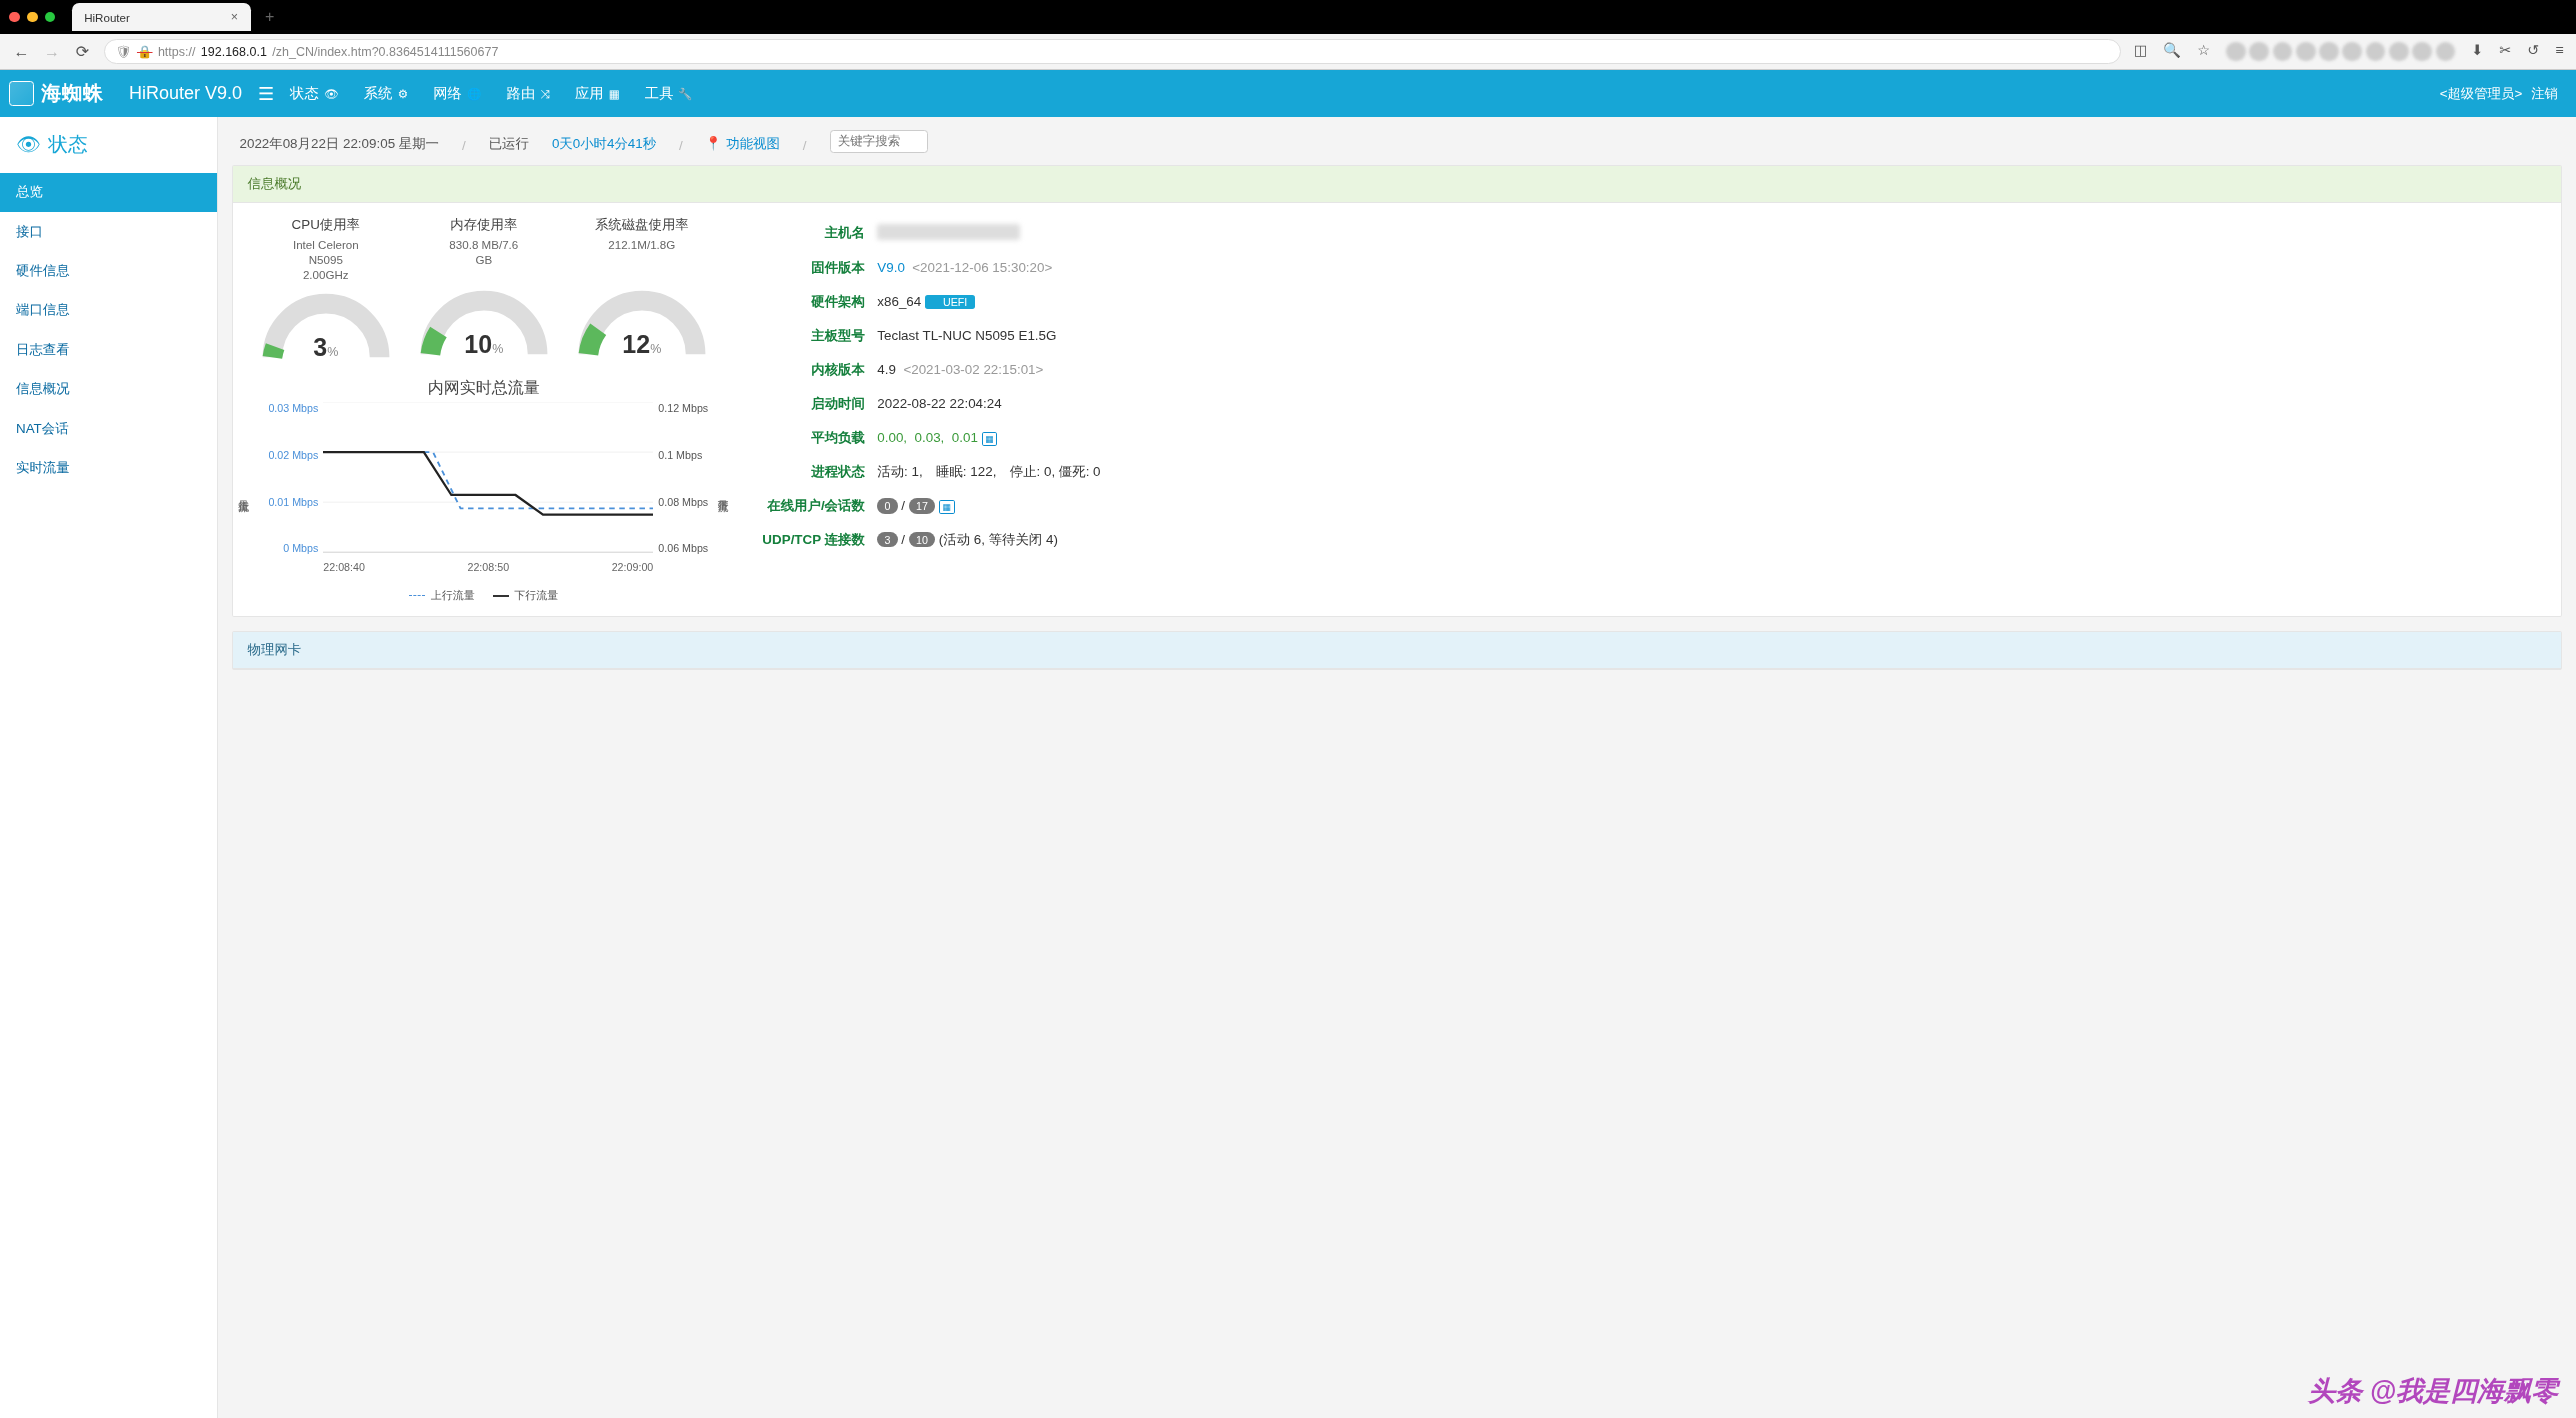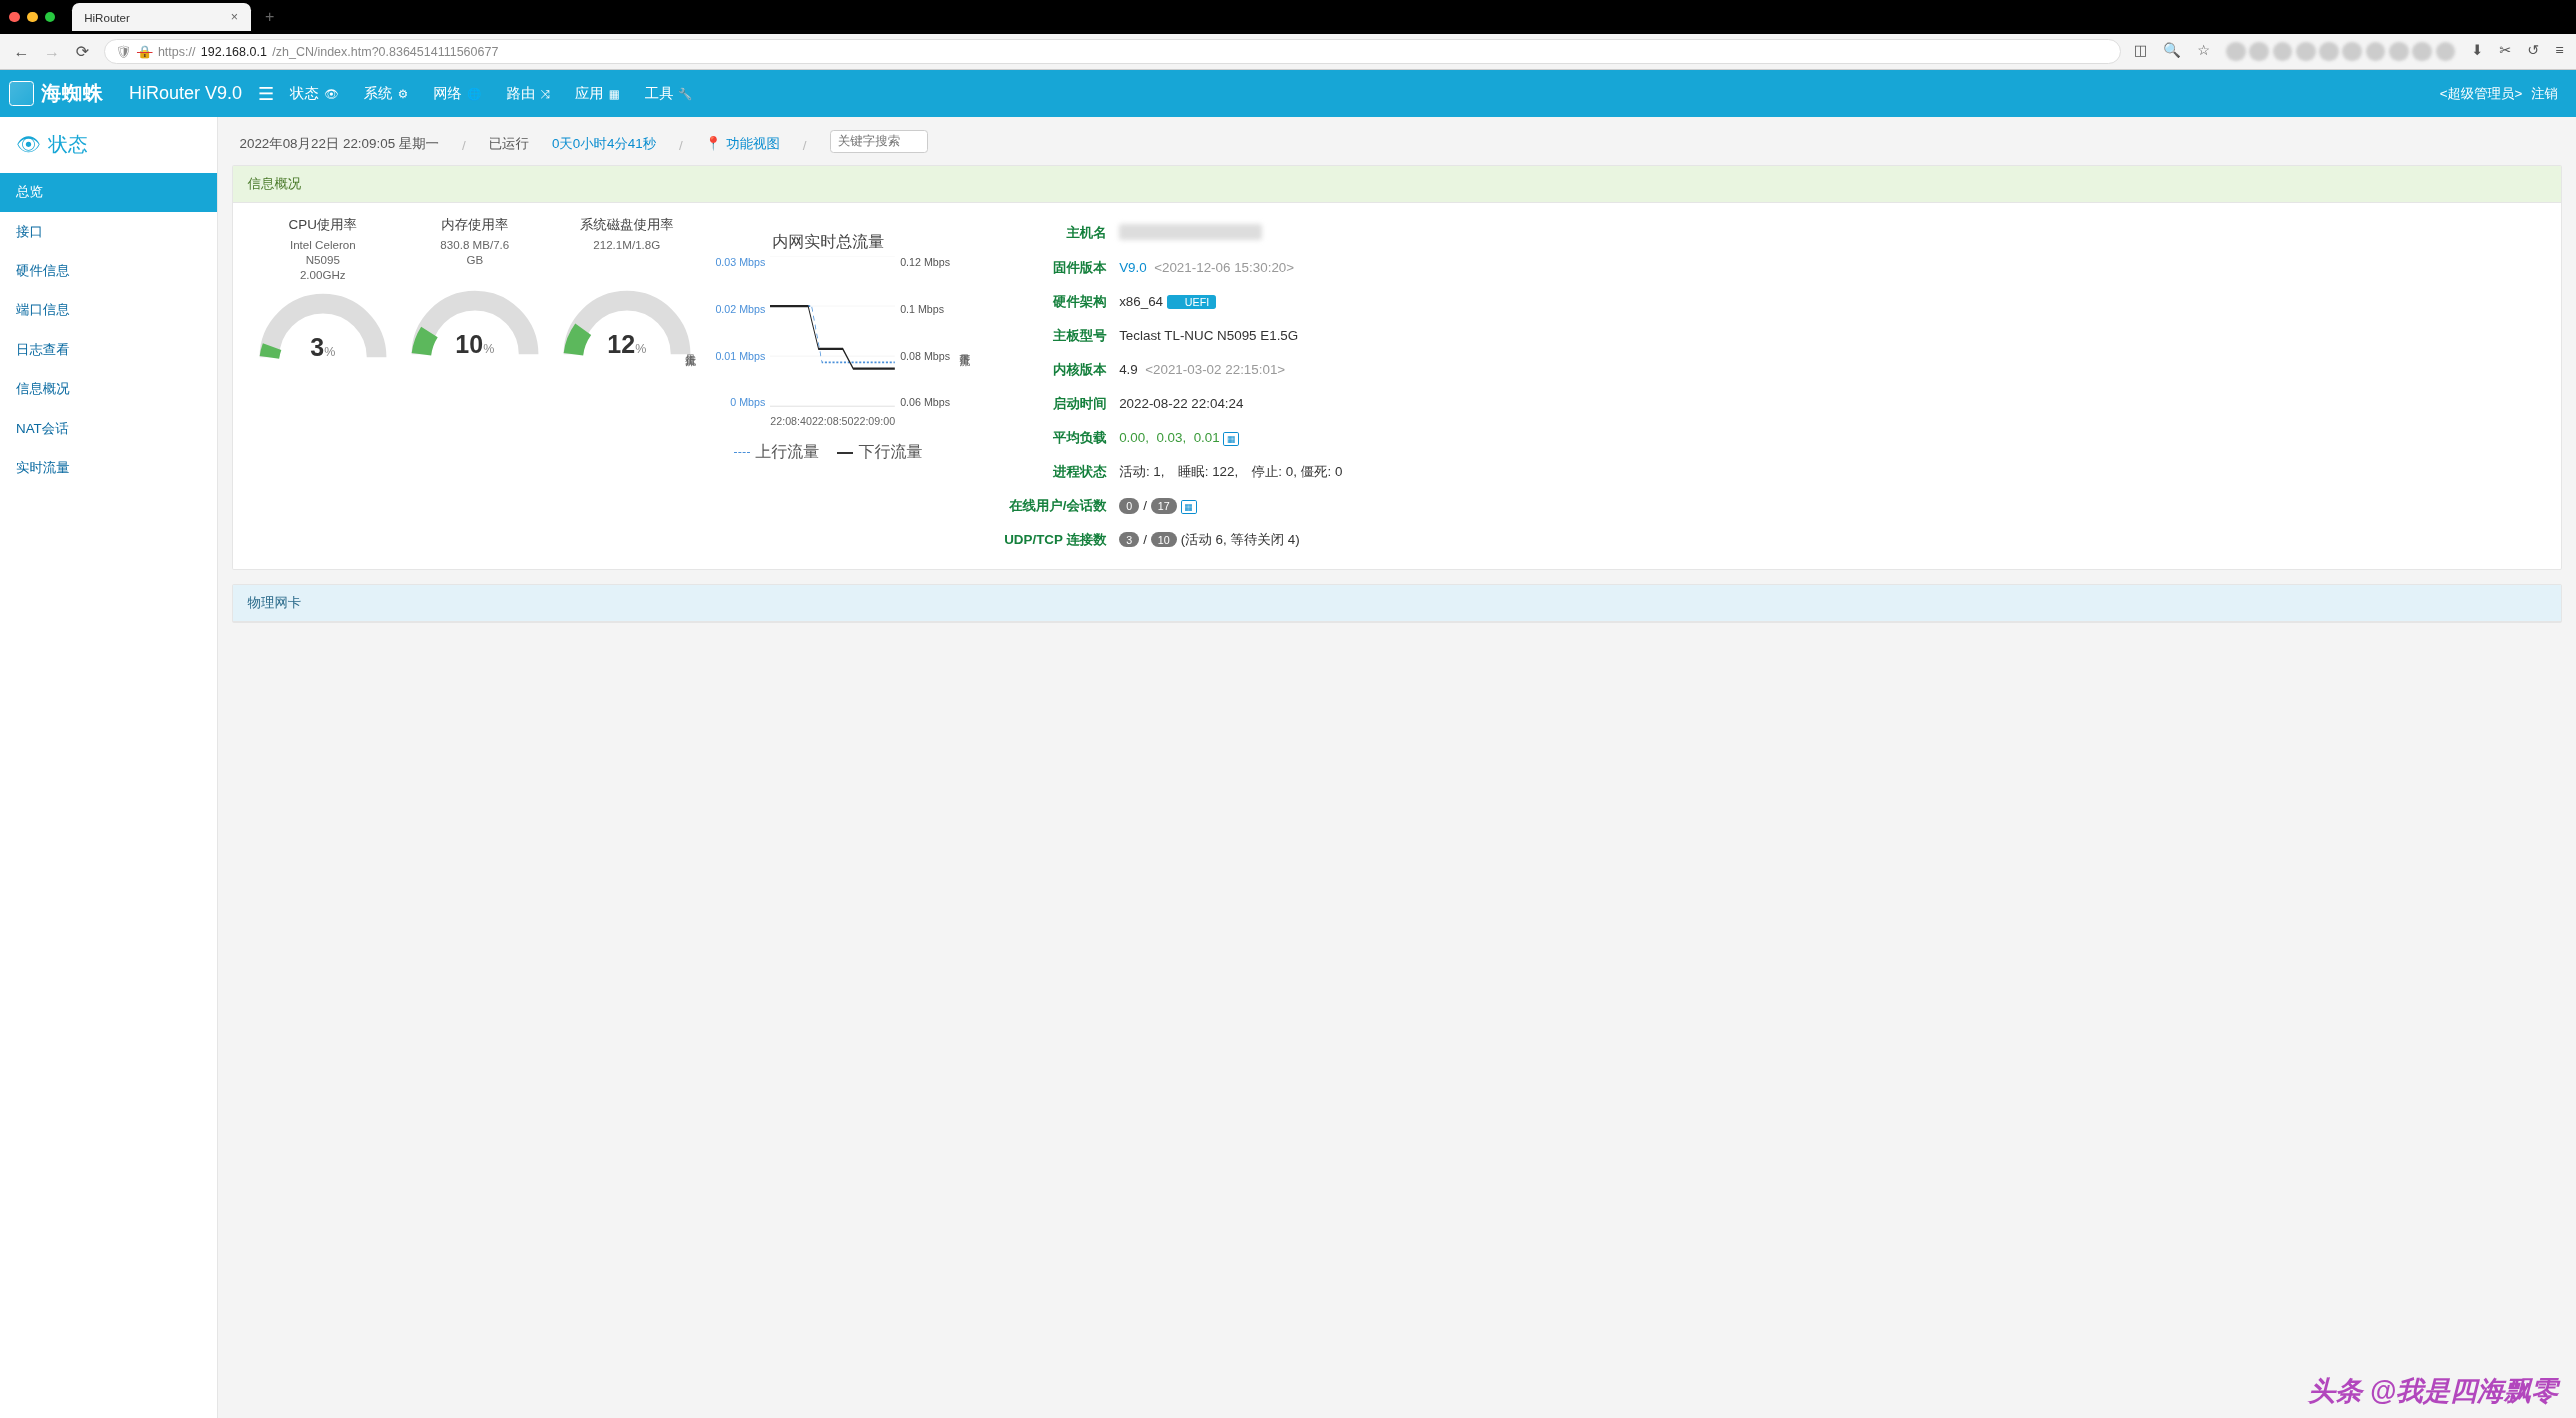--- a/index.html
+++ b/index.html
@@ -57,41 +57,41 @@
 .crumb-link { color: #0a8dd0; }
 .search-box { border: 0.9px solid #ccc; border-radius: 3.6px; padding: 3.6px 7.2px; font-size: 12.5px; width: 98px; }
 
 
 .panel { background: #fff; border: 0.9px solid #e5e5e5; border-radius: 1.8px; margin-bottom: 14.3px; }
 .panel-header { background: #e9f5e0; color: #4a7a2a; padding: 9px 14.3px; font-size: 13.4px; border-bottom: 0.9px solid #e5e5e5; }
 .panel-header.blue { background: #e3f2f9; color: #2a6a8a; }
 .panel-body { padding: 12.5px 18px; display: flex; gap: 18px; }
 
 
-.left-col { flex: 0 0 465px; display:flex; flex-direction:row; }
+.left-col { flex: 0 0 465px; display:flex; flex-direction:column; }
 .gauges { display: flex; gap: 9px; justify-content: space-around; }
 .gauge { text-align: center; width: 143px; }
 .gauge-title { font-size: 13.4px; color:#444; margin-bottom:3.6px; }
 .gauge-sub { font-size: 11.6px; color:#666; line-height:1.3; min-height:43px; }
 .gauge-arc { position:relative; width:134px; height:72px; margin:7.2px auto 0; }
 .gauge-arc svg { width:134px; height:72px; }
 .gauge-val { position:absolute; bottom:0; left:0; right:0; font-size:25px; font-weight:bold; color:#333;}
 .gauge-val small { font-size:12.5px; color:#888; font-weight:normal;}
 
 
 .traffic { margin-top: 16px; }
 .traffic-title { text-align:center; font-size:16px; color:#444; margin-bottom:3.6px;}
 .traffic-chart { position:relative; height:179px; padding:0 63px 0 72px;}
 .y-axis-l { position:absolute; left:0; top:0; bottom:27px; width:67px; display:flex; flex-direction:column; justify-content:space-between; text-align:right; font-size:10.7px; color:#4a90d9;}
 .y-axis-r { position:absolute; right:0; top:0; bottom:27px; width:58px; display:flex; flex-direction:column; justify-content:space-between; font-size:10.7px; color:#555;}
 .axis-label-v { position:absolute; writing-mode:vertical-rl; font-size:10.7px; color:#666; top:50%; transform:translateY(-50%);}
 .axis-label-v.left { left:-14.3px;} .axis-label-v.right{ right:-14.3px;}
 .plot-area { width:100%; height:152px; }
 .x-axis { display:flex; justify-content:space-between; font-size:10.7px; color:#666; padding:3.6px 0;}
-.legend { display:flex; justify-content:center; gap:18px; font-size:16px; color:#555; margin-top:7.2px;}
+.legend { display:flex; justify-content:center; gap:18px; font-size:11px; color:#555; margin-top:7.2px;}
 .legend-item { display:flex; align-items:center; gap:5.4px;}
 .legend-swatch { width:16px; height:2.7px; }
 .sw-up { border-top:1.8px dashed #4a90d9;}
 .sw-down { background:#333;}
 
 
 .right-col { flex:1;}
 .info-tbl { width:100%; }
 .info-row { display:flex; padding:8px 0; align-items:center; }
 .info-label { width:143px; text-align:right; font-weight:bold; color:#15803d; padding-right:12.5px; font-size:13.4px;}

